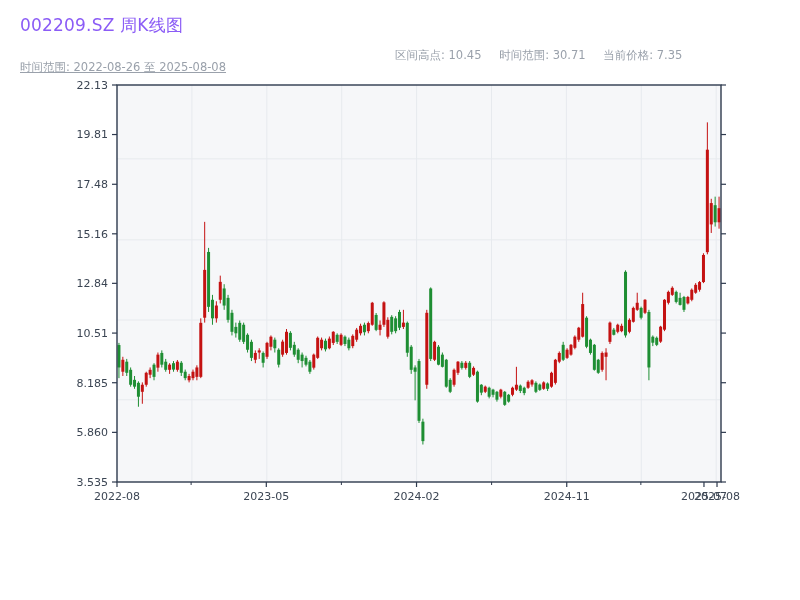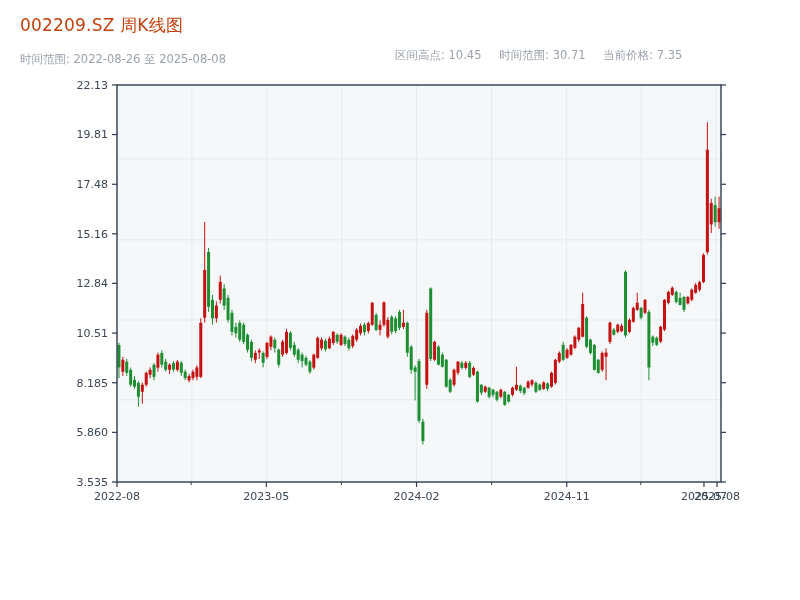--- a/index.html
+++ b/index.html
@@ -3,27 +3,27 @@
 <meta charset="utf-8">
 <style>
   html,body{margin:0;padding:0;}
   body{
     width:800px;height:600px;position:relative;background:#ffffff;
     font-family:"DejaVu Sans","Liberation Sans",sans-serif;
     -webkit-font-smoothing:antialiased;overflow:hidden;
   }
   .hdr-title{
     position:absolute;left:20px;top:14px;
-    font-size:17px;color:#c2410c;letter-spacing:.2px;
+    font-size:17px;color:#8b5cf6;letter-spacing:.2px;
   }
   .hdr-sub{
     position:absolute;top:48px;left:20px;right:20px;
     font-size:11.5px;color:#9aa1ab;
   }
-  .hdr-sub .time-range{position:absolute;left:0;top:4px;white-space:nowrap;}
+  .hdr-sub .time-range{position:absolute;left:0;top:12px;white-space:nowrap;text-decoration:underline;}
   .hdr-sub .stats{position:absolute;left:375px;top:0;white-space:nowrap;}
   .hdr-sub .stat{margin-right:14px;}
   svg#chart{position:absolute;left:0;top:0;}
   svg text{font-family:"DejaVu Sans","Liberation Sans",sans-serif;}
 </style>
 </head>
 <body>
 
 <div class="hdr-title">002209.SZ 周K线图</div>
 

